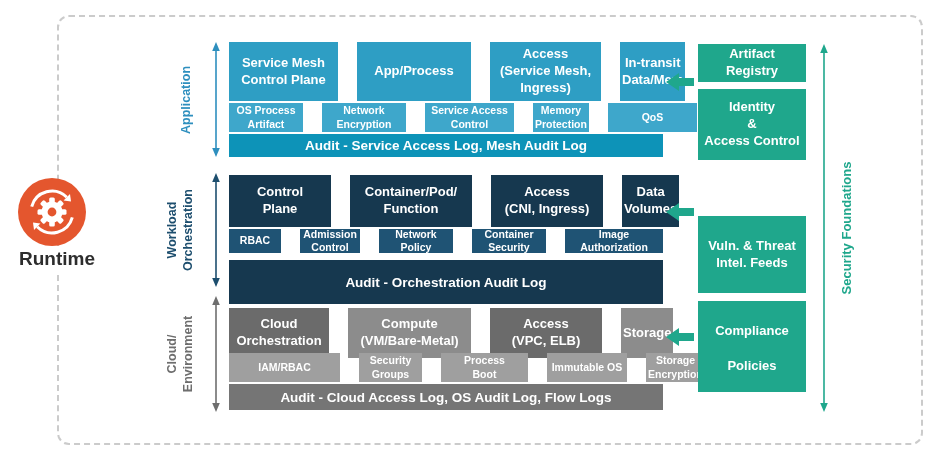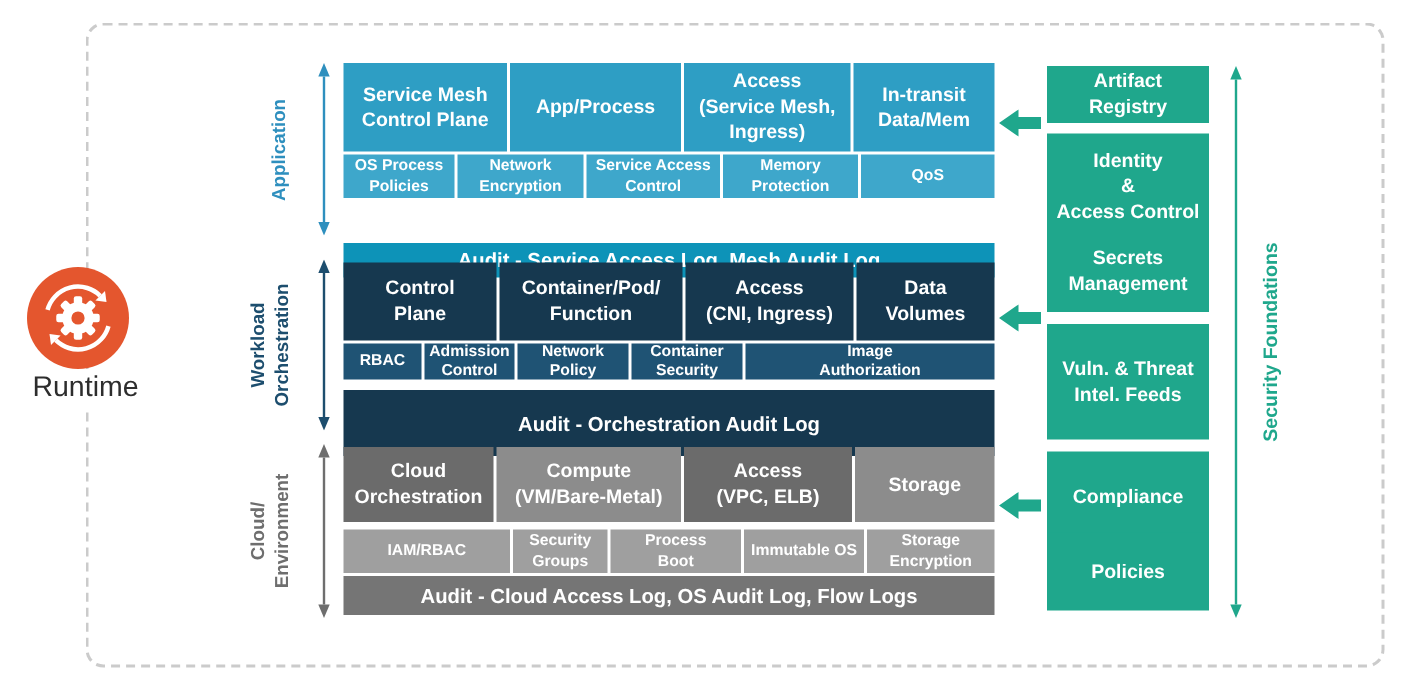--- a/index.html
+++ b/index.html
@@ -4,47 +4,47 @@
 <style>
   html,body{margin:0;padding:0;background:#ffffff;font-family:"Liberation Sans",sans-serif;}
   .canvas{position:relative;width:936px;height:456px;background:#ffffff;overflow:hidden;}
 
   .boundary{position:absolute;left:57px;top:15px;width:866px;height:430px;box-sizing:border-box;
     border:2px dashed var(--boundary-gray);border-radius:12px;}
 
   
   .runtime-icon{position:absolute;left:16px;top:176px;}
   .runtime-label{position:absolute;left:7px;top:246px;width:100px;text-align:center;
-    font-size:19px;font-weight:400;color:var(--text-dark);background:#ffffff;padding:2px 0;}
+    font-size:19px;font-weight:700;color:var(--text-dark);background:#ffffff;padding:2px 0;}
 
   
   .axis-label{position:absolute;display:flex;align-items:center;justify-content:center;
     text-align:center;font-weight:700;font-size:12.5px;line-height:1.3;white-space:pre-line;}
   .rot{transform:rotate(-90deg);}
   .axis-label.app{color:var(--app-accent);left:126px;top:90px;width:120px;height:20px;}
   .axis-label.wl{color:var(--wl-accent);left:115px;top:213px;width:130px;height:34px;}
   .axis-label.cloud{color:var(--cloud-accent);left:115px;top:337px;width:130px;height:34px;}
 
   .extent-arrow{position:absolute;left:210px;}
   .extent-arrow.app line{stroke:var(--app-accent);}   .extent-arrow.app polygon{fill:var(--app-accent);}
   .extent-arrow.wl line{stroke:var(--wl-accent);}     .extent-arrow.wl polygon{fill:var(--wl-accent);}
   .extent-arrow.cloud line{stroke:var(--cloud-accent);} .extent-arrow.cloud polygon{fill:var(--cloud-accent);}
 
   
-  .row{position:absolute;left:229px;width:434px;display:flex;gap:2px;}
+  .row{position:absolute;left:229px;width:434px;display:flex;gap:19px;}
   .cell{display:flex;align-items:center;justify-content:center;text-align:center;
     color:#ffffff;font-weight:700;white-space:pre-line;box-sizing:border-box;padding:1px 2px;}
   .toprow .cell{font-size:13px;line-height:1.3;}
   .midrow .cell{font-size:10.5px;line-height:1.25;}
   .audit{position:absolute;left:229px;width:434px;display:flex;align-items:center;justify-content:center;
     color:#fff;font-weight:700;font-size:13.5px;}
 
   .app-top .cell{background:var(--app-top);}
   .app-mid .cell{background:var(--app-mid);}
-  .audit.app{background:var(--app-audit);margin-top:28px;}
+  .audit.app{background:var(--app-audit);}
 
   .wl-top .cell{background:var(--wl-top);}
   .wl-mid .cell{background:var(--wl-mid);}
   .audit.wl{background:var(--wl-audit);}
 
   .cloud-top .cell.dark{background:var(--cloud-top-dark);}
   .cloud-top .cell.light{background:var(--cloud-top-light);}
   .cloud-mid .cell{background:var(--cloud-mid);}
   .audit.cloud{background:var(--cloud-audit);}
 
@@ -99,21 +99,21 @@
 Control Plane</div>
     <div class="cell" style="flex:0 0 114px">App/Process</div>
     <div class="cell" style="flex:0 0 111px">Access
 (Service Mesh,
 Ingress)</div>
     <div class="cell" style="flex:1">In-transit
 Data/Mem</div>
   </div>
   <div class="row midrow app-mid" style="top:103px;height:29px">
     <div class="cell" style="flex:0 0 74px">OS Process
-Policies</div>
+Artifact</div>
     <div class="cell" style="flex:0 0 84px">Network
 Encryption</div>
     <div class="cell" style="flex:0 0 89px">Service Access
 Control</div>
     <div class="cell" style="flex:1">Memory
 Protection</div>
     <div class="cell" style="flex:0 0 89px">QoS</div>
   </div>
   <div class="audit app" style="top:134px;height:23px">Audit - Service Access Log, Mesh Audit Log</div>
 
@@ -149,21 +149,21 @@
   <div class="audit wl" style="top:260px;height:44px">Audit - Orchestration Audit Log</div>
 
   <div class="axis-label cloud rot">Cloud/
 Environment</div>
   <svg class="extent-arrow cloud" style="top:296px" width="12" height="116" viewBox="0 0 12 116">
     <line x1="6" y1="9" x2="6" y2="107" stroke-width="1.6"></line>
     <polygon points="6,0 2.2,9 9.8,9"></polygon>
     <polygon points="6,116 2.2,107 9.8,107"></polygon>
   </svg>
 
-  <div class="row toprow cloud-top" style="top:298px;height:50px">
+  <div class="row toprow cloud-top" style="top:308px;height:50px">
     <div class="cell dark" style="flex:0 0 100px">Cloud
 Orchestration</div>
     <div class="cell light" style="flex:0 0 123px">Compute
 (VM/Bare-Metal)</div>
     <div class="cell dark" style="flex:0 0 112px">Access
 (VPC, ELB)</div>
     <div class="cell light" style="flex:1">Storage</div>
   </div>
   <div class="row midrow cloud-mid" style="top:353px;height:29px">
     <div class="cell" style="flex:0 0 111px">IAM/RBAC</div>
@@ -185,26 +185,24 @@
   </svg>
   <svg class="feed-arrow" style="top:327px" width="28" height="20" viewBox="0 0 28 20">
     <polygon points="0,10 13,1 13,6 28,6 28,14 13,14 13,19"></polygon>
   </svg>
 
   <div class="fbox" style="top:44px;height:38px">Artifact
 Registry</div>
   <div class="fbox" style="top:89px;height:71px">Identity
 &amp;
 Access Control</div>
-  <div class="fbox" style="top:154px;height:54px">Secrets
-Management</div>
   <div class="fbox" style="top:216px;height:77px">Vuln. &amp; Threat
 Intel. Feeds</div>
   <div class="fbox" style="top:301px;height:60px">Compliance</div>
-  <div class="fbox" style="top:355px;height:52px">Policies</div>
+  <div class="fbox" style="top:340px;height:52px">Policies</div>
 
   <svg class="foundations-arrow" width="12" height="368" viewBox="0 0 12 368">
     <line x1="6" y1="9" x2="6" y2="359" stroke-width="1.6"></line>
     <polygon points="6,0 2.2,9 9.8,9"></polygon>
     <polygon points="6,368 2.2,359 9.8,359"></polygon>
   </svg>
   <div class="foundations-label rot">Security Foundations</div>
 
 </div>
 

